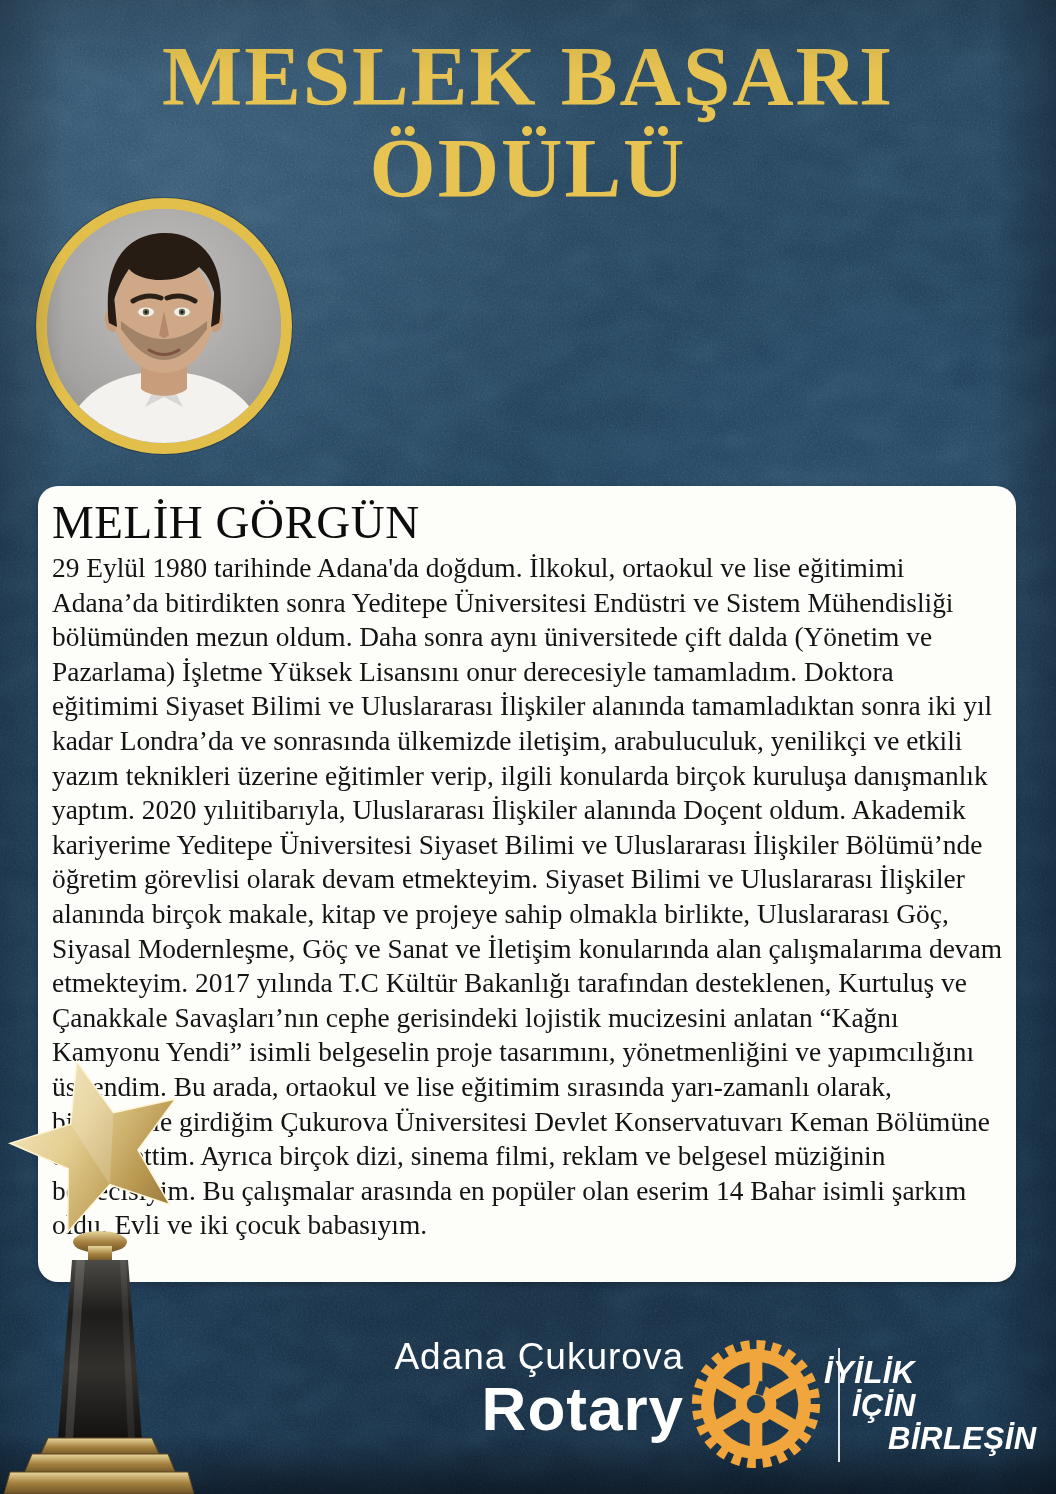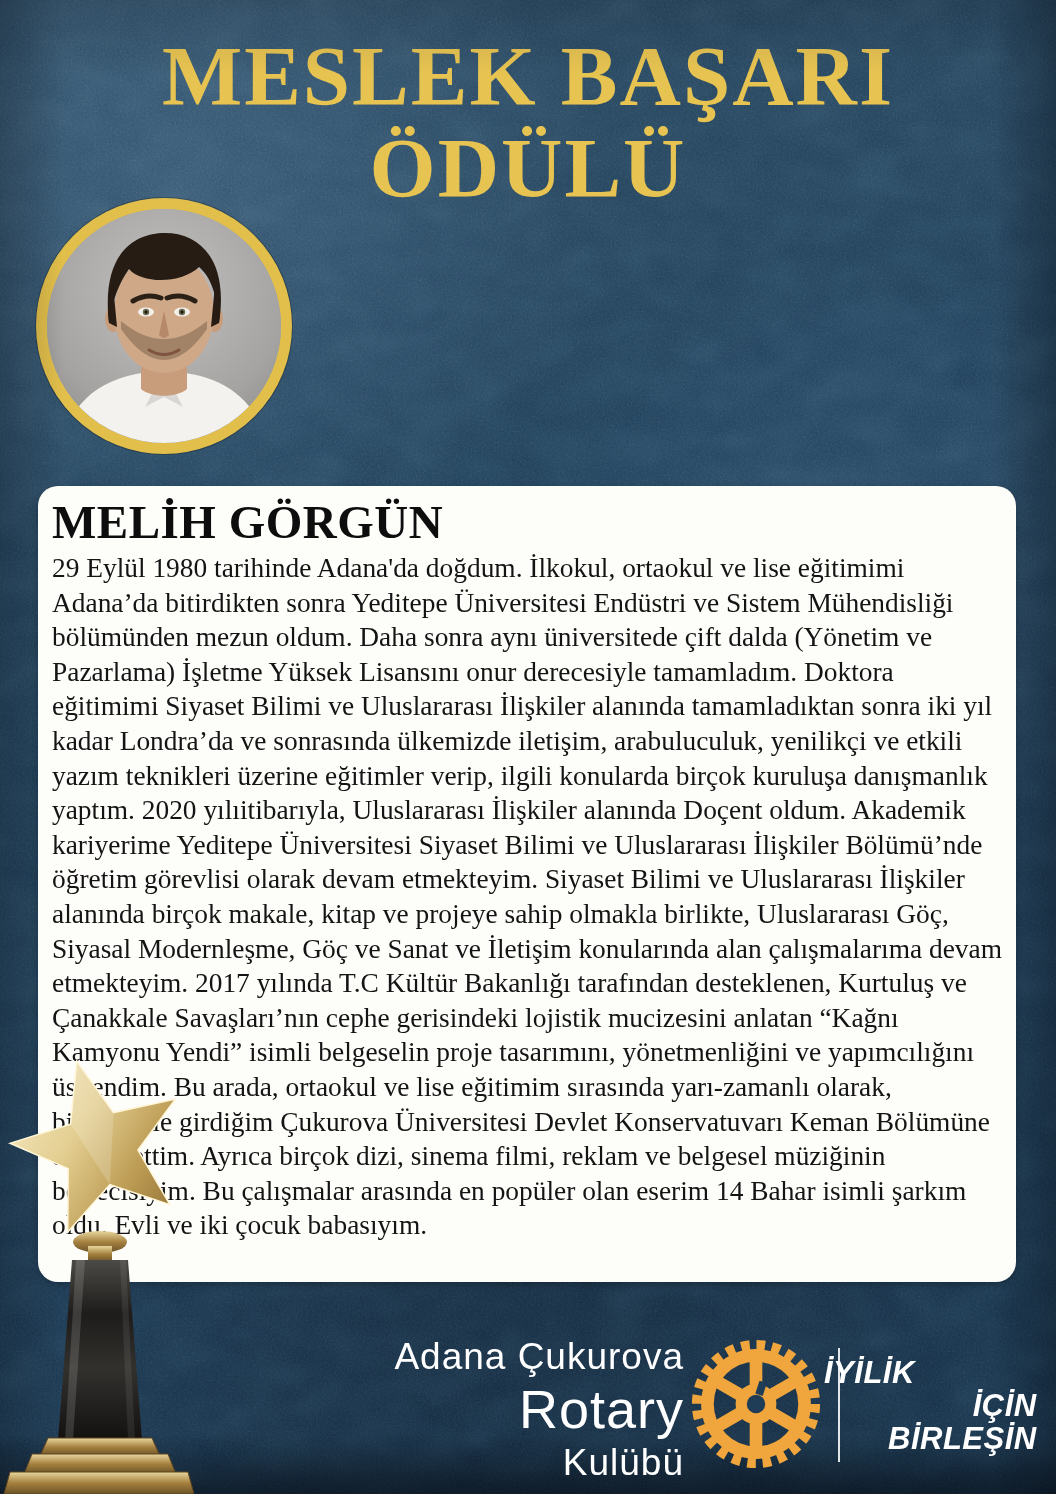--- a/index.html
+++ b/index.html
@@ -19,34 +19,34 @@
       linear-gradient(to bottom, rgba(6,12,20,.15), transparent 5%, transparent 96%, rgba(3,6,12,.55));}
   .title{position:absolute;top:30px;left:0;right:0;text-align:center;color:#e7c351;
     font-weight:700;font-size:85px;line-height:92px;letter-spacing:2px;}
   .photo-wrap{position:absolute;left:36px;top:198px;width:256px;height:256px;box-sizing:border-box;
     border:11px solid #e2bf4a;border-radius:50%;overflow:hidden;background:#a3a2a0;
     box-shadow:0 0 0 1px rgba(0,0,0,.25);}
   .photo-wrap svg{display:block;width:100%;height:100%;}
   .card{position:absolute;left:38px;top:486px;width:978px;height:796px;box-sizing:border-box;
     background:#fdfdfa;border-radius:20px;padding:8px 13px 0 14px;z-index:2;
     box-shadow:0 2px 6px rgba(0,0,0,.25);}
-  .name{font-weight:700;font-size:47px;line-height:56px;color:#0d0d0d;letter-spacing:.5px;}
+  .name{font-weight:400;font-size:47px;line-height:56px;color:#0d0d0d;letter-spacing:.5px;}
   .bio{font-size:27.4px;line-height:34.6px;color:#141414;margin-top:1px;text-align:left;}
   .trophy{position:absolute;left:2px;top:1032px;width:192px;height:462px;z-index:3;}
   .club{position:absolute;top:1334px;right:372px;text-align:right;color:#ffffff;
     font-family:"Liberation Sans",sans-serif;z-index:2;}
   .club-top{font-size:37px;line-height:46px;font-weight:400;letter-spacing:1px;}
-  .club-mid{font-size:54px;line-height:58px;font-weight:400;letter-spacing:1px;}
+  .club-mid{font-size:62px;line-height:58px;font-weight:700;letter-spacing:1px;}
   .club-bot{font-size:37px;line-height:50px;font-weight:400;letter-spacing:1px;}
   .wheel{position:absolute;left:688px;top:1336px;width:136px;height:136px;z-index:2;}
   .fdivider{position:absolute;left:838px;top:1348px;width:2px;height:114px;background:rgba(255,255,255,.88);z-index:2;}
   .motto{position:absolute;left:824px;top:1356px;color:#ffffff;z-index:2;
     font-family:"Liberation Sans",sans-serif;font-style:italic;font-weight:700;
     font-size:31px;line-height:33px;letter-spacing:.5px;}
-  .motto .m2{margin-left:44px;text-align:right;}
+  .motto .m2{margin-left:28px;}
   .motto .m3{margin-left:64px;}
 </style>
 </head>
 <body>
 
 <div class="poster">
 
   <svg class="texture" xmlns="http://www.w3.org/2000/svg">
     <filter id="grain">
       <feTurbulence type="fractalNoise" baseFrequency="0.55" numOctaves="3" seed="7"></feTurbulence>
@@ -148,21 +148,20 @@
     <polygon points="118,228 124,228 133,408 126,408" fill="rgba(255,255,255,0.08)"></polygon>
 
     <polygon points="46,406 150,406 158,424 38,424" fill="url(#baseG)" stroke="#5c431f" stroke-width="1"></polygon>
     <polygon points="30,422 166,422 174,442 22,442" fill="url(#baseG)" stroke="#5c431f" stroke-width="1"></polygon>
     <polygon points="8,440 186,440 192,462 2,462" fill="url(#baseG)" stroke="#5c431f" stroke-width="1"></polygon>
   </svg>
 
   <div class="club">
     <div class="club-top">Adana Çukurova</div>
     <div class="club-mid">Rotary</div>
-    <div class="club-bot">Kulübü</div>
   </div>
 
   <svg class="wheel" viewBox="0 0 140 140" xmlns="http://www.w3.org/2000/svg">
     <g fill="none" stroke="#f0a63c">
       <circle cx="70" cy="70" r="59" stroke-width="14" stroke-dasharray="8.6 6.85"></circle>
       <circle cx="70" cy="70" r="50" stroke-width="13"></circle>
     </g>
     <g fill="#f0a63c">
       <rect x="63.5" y="22" width="13" height="96" rx="3"></rect>
       <rect x="63.5" y="22" width="13" height="96" rx="3" transform="rotate(60 70 70)"></rect>

